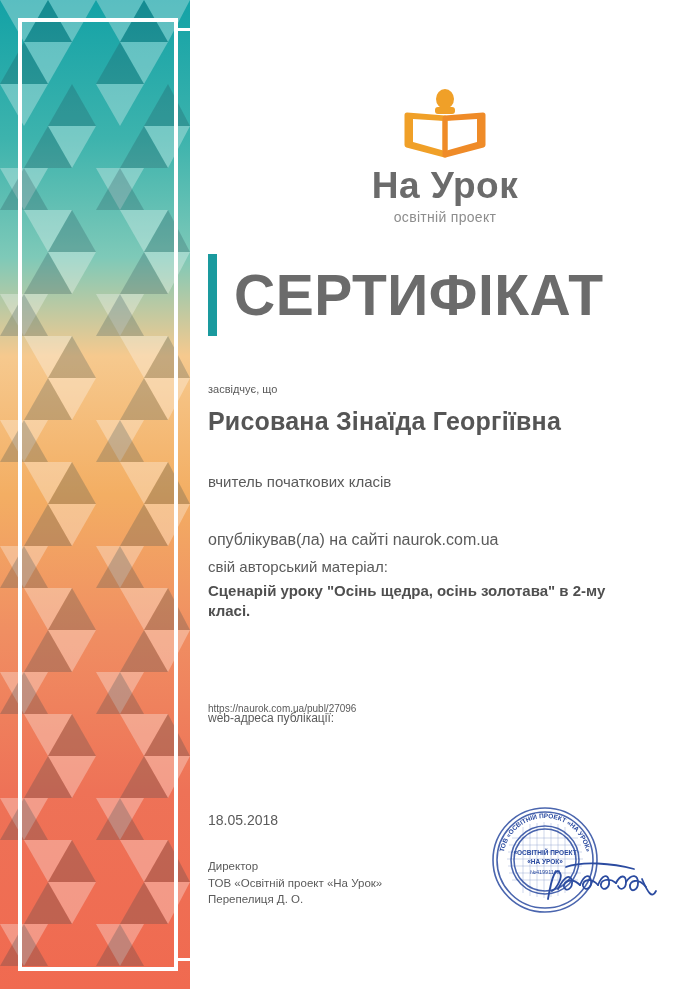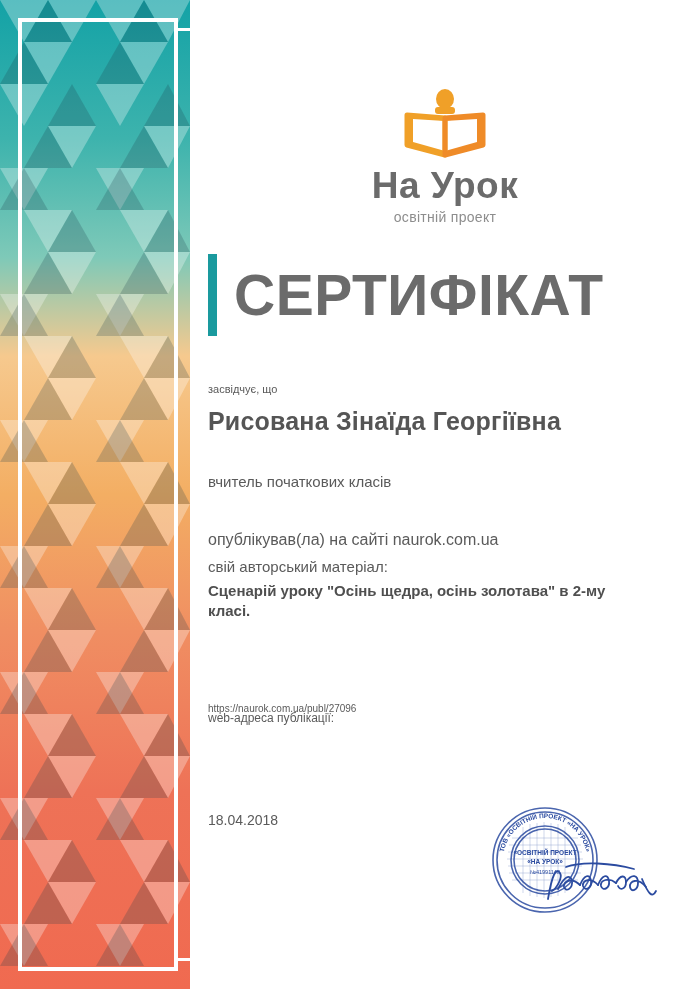--- a/index.html
+++ b/index.html
@@ -350,22 +350,27 @@
     <div class="txt t-name">Рисована Зінаїда Георгіївна</div>
     <div class="txt t-role">вчитель початкових класів</div>
 
     <div class="txt t-material-label">свій авторський матеріал:</div>
     <div class="txt t-published">опублікував(ла) на сайті naurok.com.ua</div>
     <div class="txt t-material-value">Сценарій уроку "Осінь щедра, осінь золотава" в 2-му класі.</div>
 
     <div class="txt t-weblabel">web-адреса публікації:</div>
     <div class="txt t-weburl">https://naurok.com.ua/publ/27096</div>
 
-    <div class="txt t-date">18.04.2018</div>
-
+    <div class="txt t-date">18.05.2018</div>
+
+    <div class="txt t-sign-block">
+      <div>Директор</div>
+      <div>ТОВ  «Освітній проект «На Урок»</div>
+      <div>Перепелиця Д. О.</div>
+    </div>
 
     <svg class="stamp" viewBox="0 0 110 110">
       <g fill="none" stroke="#2b4ba0" stroke-width="1.6" opacity="0.85">
         <circle cx="55" cy="55" r="52"></circle>
         <circle cx="55" cy="55" r="48"></circle>
         <circle cx="55" cy="55" r="34"></circle>
         <circle cx="55" cy="55" r="31"></circle>
       </g>
       <g stroke="#2b4ba0" stroke-width="0.5" opacity="0.45">
         <line x1="22" y1="33" x2="88" y2="33"></line>

